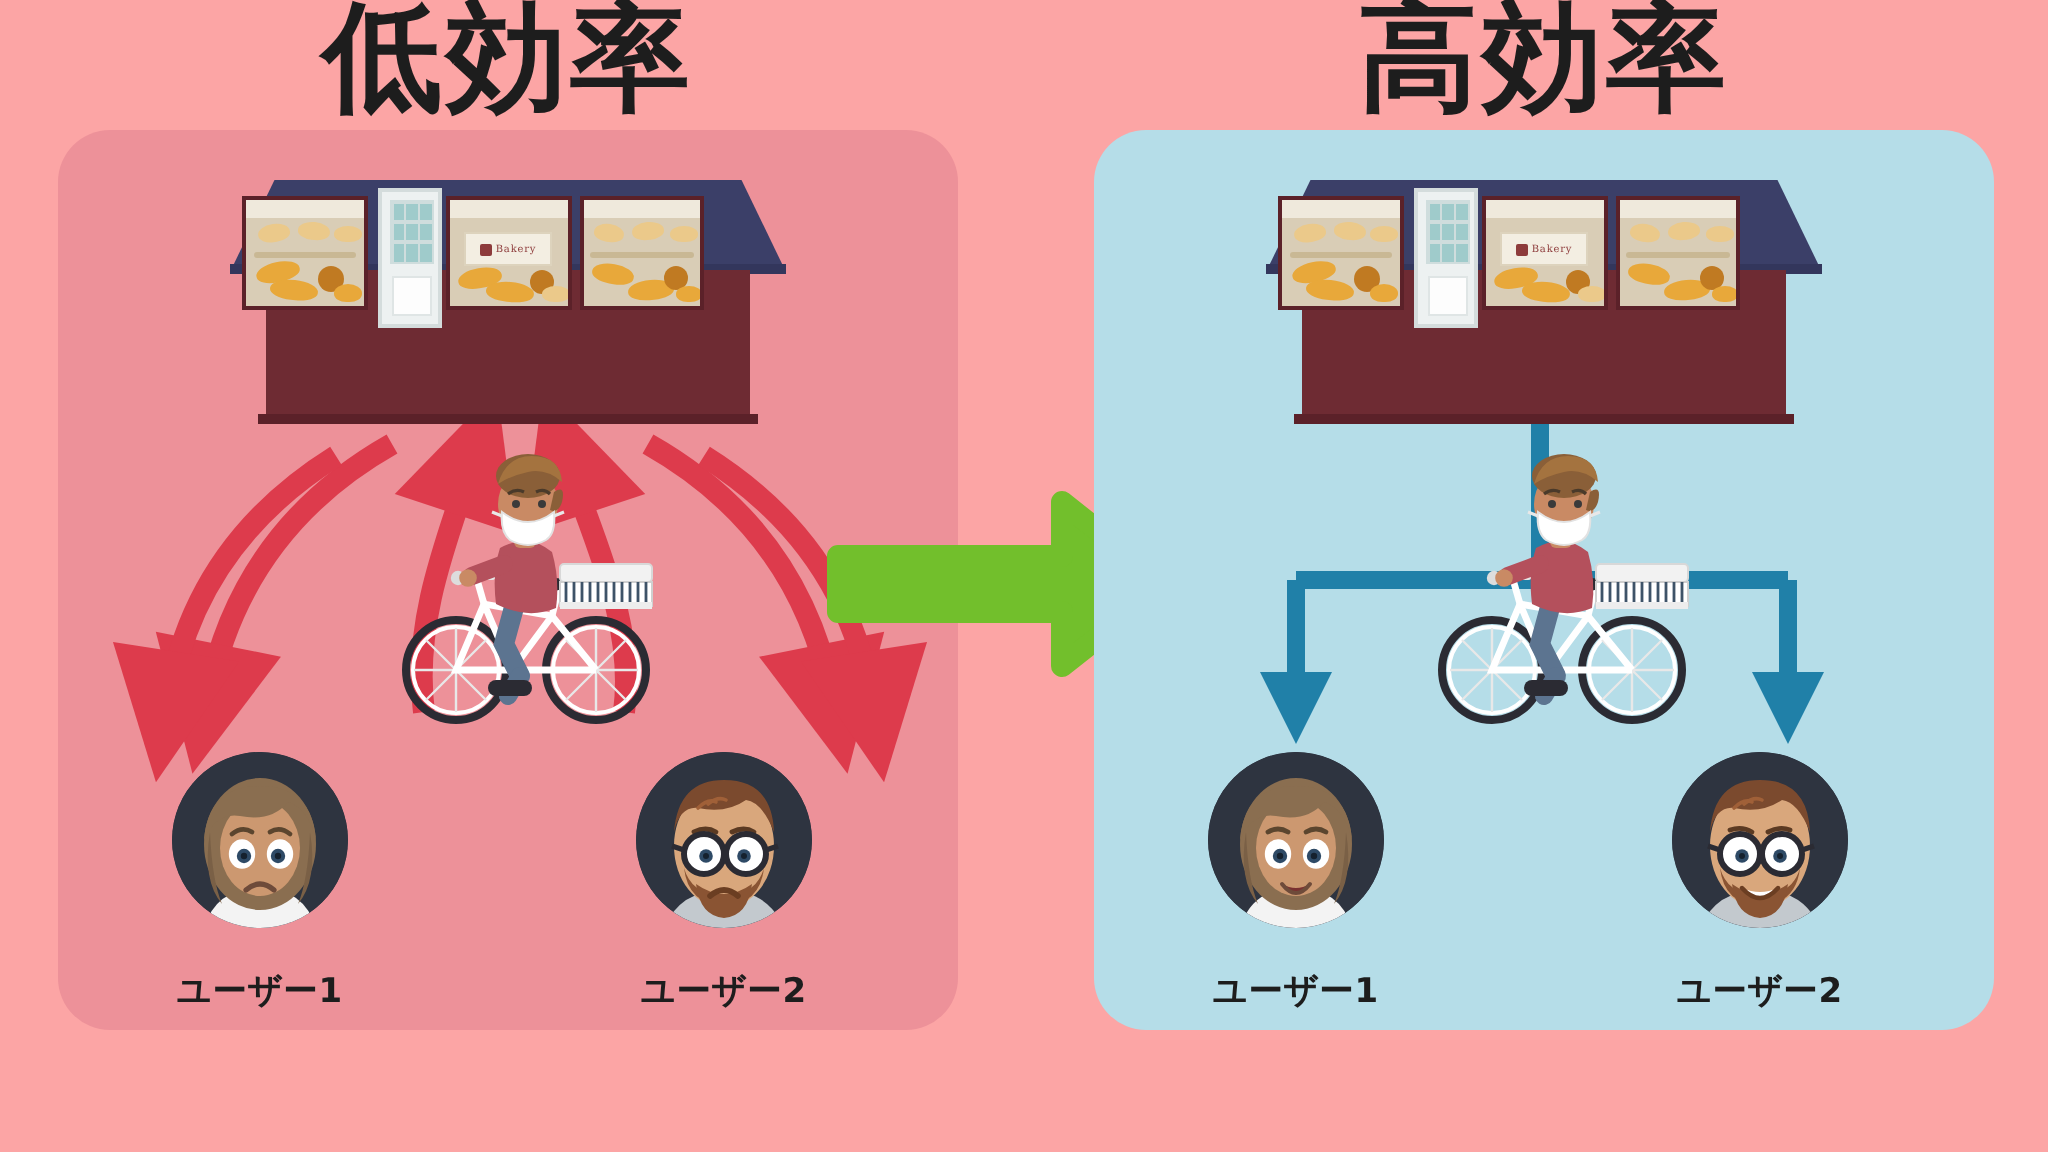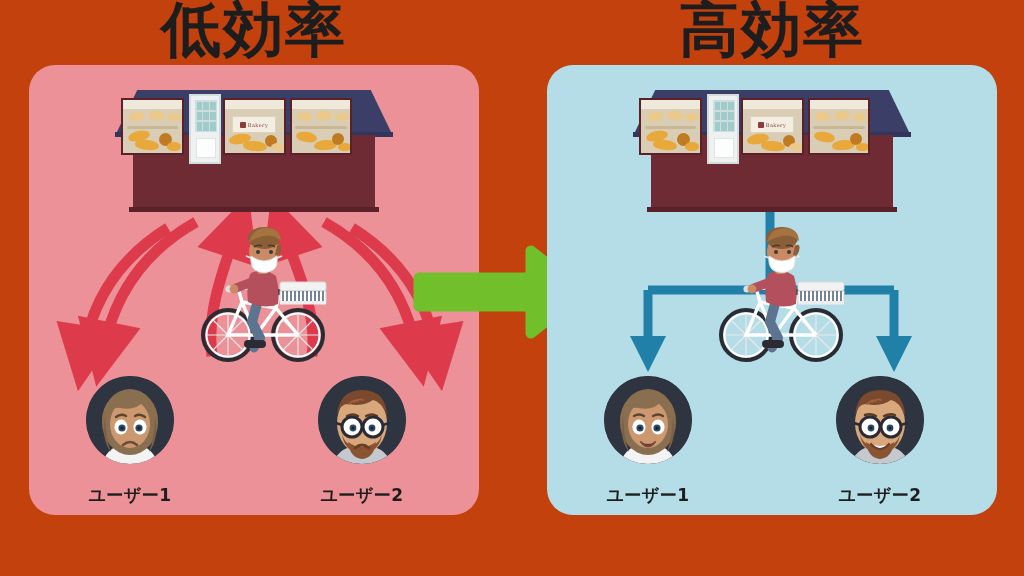--- a/index.html
+++ b/index.html
@@ -1,20 +1,20 @@
 <!DOCTYPE html>
 <html><head>
 <meta charset="utf-8">
 <style>
   html,body{margin:0;padding:0;background:#ffffff;}
   body{
     width:1024px;height:576px;overflow:hidden;position:relative;
     font-family:"DejaVu Sans","Liberation Sans",sans-serif;
   }
-  .stage{position:absolute;inset:0;background:#c2410c;}
+  .stage{position:absolute;inset:0;background:#fca5a5;}
 
   
   .panel{position:absolute;border-radius:26px;}
   #panel-low{left:29px;top:65px;width:450px;height:450px;background:#ED9199;}
   #panel-high{left:547px;top:65px;width:450px;height:450px;background:#B5DDE8;}
 
   
   .panel-title{
     position:absolute;top:-2px;width:450px;text-align:center;
     font-size:60px;line-height:62px;font-weight:bold;color:#1d1d1d;

